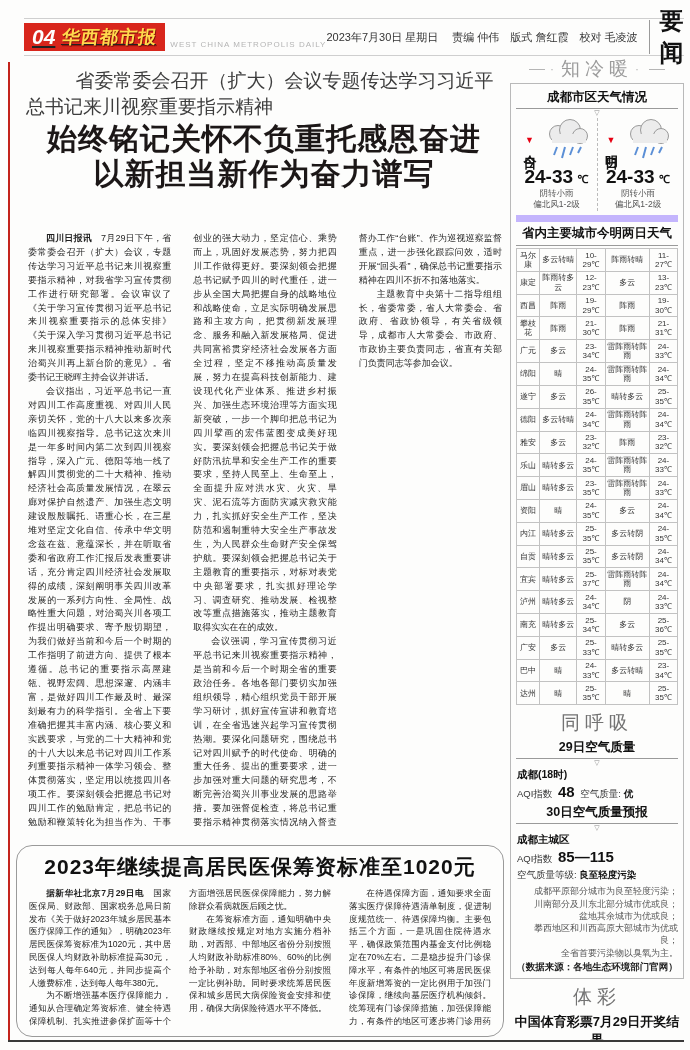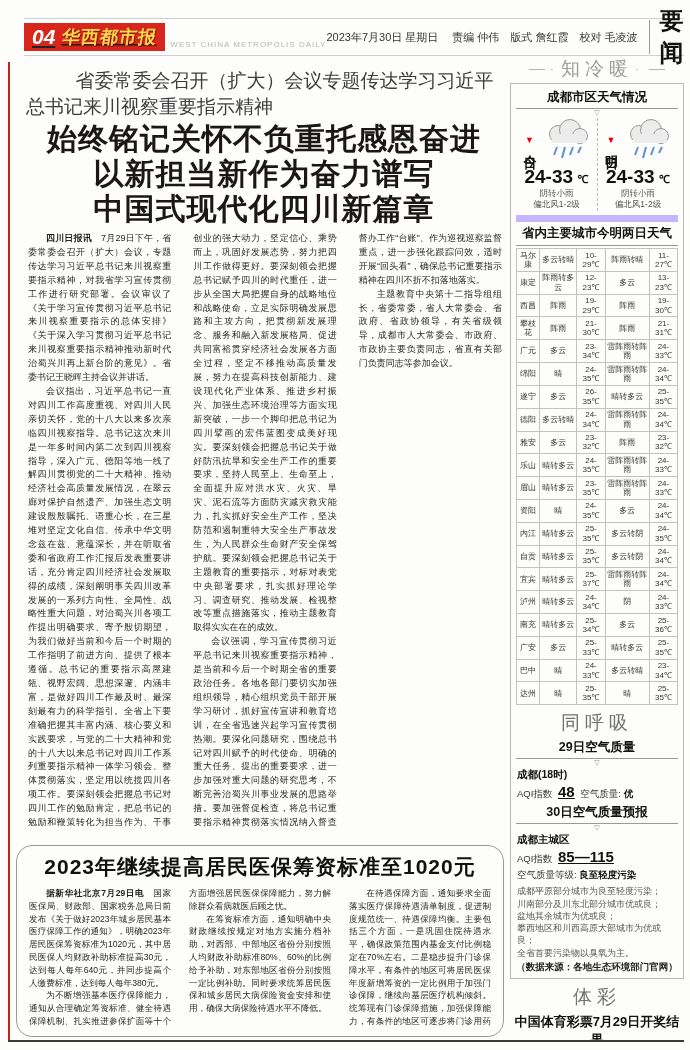--- a/index.html
+++ b/index.html
@@ -52,23 +52,23 @@
   .wtemp { font-weight:800; color:#111; margin-top:1px; }
   .wtemp .t { font-size:19px; }
   .wtemp .u { font-size:11px; }
   .wcond, .wwind { font-size:8.5px; color:#555; line-height:11px; }
   .cities-hdr { text-align:center; font-weight:800; font-size:12.5px; color:#111; border-top:7px solid #c4b5fd; border-bottom:1px solid #9a9a9a; padding:3px 0; margin-bottom:2px; }
   table.cities { width:100%; border-collapse:collapse; }
   table.cities td { border:1px solid #c2c2c2; font-size:8px; color:#333; text-align:center; padding:1.5px 0; line-height:9.4px; }
   .sb-title2 { text-align:center; color:#737373; font-size:19px; letter-spacing:5px; margin:5px 0 3px 0; }
   .aqi-city { font-weight:800; font-size:10.5px; color:#111; margin:2px 0 1px 1px; }
   .aqi-line { font-size:9.5px; color:#333; margin:0 0 3px 1px; }
-  .aqi-line .big { font-size:15px; font-weight:800; color:#111; margin:12px 3px;text-decoration:underline; }
+  .aqi-line .big { font-size:15px; font-weight:800; color:#111; margin:12px 3px; }
   .aqi-line .val { font-weight:800; color:#111; }
-  .notes { margin:1px 0 2px 1px; }
+  .notes { margin:1px 0 2px 1px;text-align:right; }
   .note { font-size:9px; color:#555; line-height:12.3px; }
   .source { font-weight:800; font-size:9.5px; color:#222; text-align:center; margin:2px 0 1px 0; }
 
   .lotto { margin-top:4px; }
   .lotto-hd { text-align:center; font-weight:800; font-size:13px; color:#111; margin:2px 0 3px 0; }
 
   
   .secondary-box { position:absolute; left:16px; top:845px; width:488px; height:192px;
                    border:1px solid #9a9a9a; border-radius:16px; padding:7px 12px 6px 12px; background:#fdfdfc; }
   .secondary-hd { text-align:center; font-size:21px; font-weight:800; color:#111; letter-spacing:1px; margin-bottom:6px; white-space:nowrap; }
@@ -96,21 +96,20 @@
     </div>
   </header>
 
   <div class="kicker">
     <div class="k1">省委常委会召开（扩大）会议专题传达学习习近平</div>
     <div class="k2">总书记来川视察重要指示精神</div>
   </div>
   <h1 class="headline">
     <div>始终铭记关怀不负重托感恩奋进</div>
     <div>以新担当新作为奋力谱写</div>
-    <div>中国式现代化四川新篇章</div>
   </h1>
   <div class="body-cols">
       <p class="art-p"><b>四川日报讯　</b>7月29日下午，省委常委会召开（扩大）会议，专题传达学习习近平总书记来川视察重要指示精神，对我省学习宣传贯彻工作进行研究部署。会议审议了《关于学习宣传贯彻习近平总书记来川视察重要指示的总体安排》《关于深入学习贯彻习近平总书记来川视察重要指示精神推动新时代治蜀兴川再上新台阶的意见》。省委书记王晓晖主持会议并讲话。</p>
       <p class="art-p">会议指出，习近平总书记一直对四川工作高度重视、对四川人民亲切关怀，党的十八大以来多次亲临四川视察指导。总书记这次来川是一年多时间内第二次到四川视察指导，深入广元、德阳等地一线了解四川贯彻党的二十大精神、推动经济社会高质量发展情况，在翠云廊对保护自然遗产、加强生态文明建设殷殷嘱托、语重心长，在三星堆对坚定文化自信、传承中华文明念兹在兹、意蕴深长，并在听取省委和省政府工作汇报后发表重要讲话，充分肯定四川经济社会发展取得的成绩，深刻阐明事关四川改革发展的一系列方向性、全局性、战略性重大问题，对治蜀兴川各项工作提出明确要求、寄予殷切期望，为我们做好当前和今后一个时期的工作指明了前进方向、提供了根本遵循。总书记的重要指示高屋建瓴、视野宏阔、思想深邃、内涵丰富，是做好四川工作最及时、最深刻最有力的科学指引。全省上下要准确把握其丰富内涵、核心要义和实践要求，与党的二十大精神和党的十八大以来总书记对四川工作系列重要指示精神一体学习领会、整体贯彻落实，坚定用以统揽四川各项工作。要深刻领会把握总书记对四川工作的勉励肯定，把总书记的勉励和鞭策转化为担当作为、干事创业的强大动力，坚定信心、乘势而上，巩固好发展态势，努力把四川工作做得更好。要深刻领会把握总书记赋予四川的时代重任，进一步从全国大局把握自身的战略地位和战略使命，立足实际明确发展思路和主攻方向，把贯彻新发展理念、服务和融入新发展格局、促进共同富裕贯穿经济社会发展各方面全过程，坚定不移推动高质量发展，努力在提高科技创新能力、建设现代化产业体系、推进乡村振兴、加强生态环境治理等方面实现新突破，一步一个脚印把总书记为四川擘画的宏伟蓝图变成美好现实。要深刻领会把握总书记关于做好防汛抗旱和安全生产工作的重要要求，坚持人民至上、生命至上，全面提升应对洪水灾、火灾、旱灾、泥石流等方面防灾减灾救灾能力，扎实抓好安全生产工作，坚决防范和遏制重特大安全生产事故发生，为人民群众生命财产安全保驾护航。要深刻领会把握总书记关于主题教育的重要指示，对标对表党中央部署要求，扎实抓好理论学习、调查研究、推动发展、检视整改等重点措施落实，推动主题教育取得实实在在的成效。</p>
       <p class="art-p">会议强调，学习宣传贯彻习近平总书记来川视察重要指示精神，是当前和今后一个时期全省的重要政治任务。各地各部门要切实加强组织领导，精心组织党员干部开展学习研讨，抓好宣传宣讲和教育培训，在全省迅速兴起学习宣传贯彻热潮。要深化问题研究，围绕总书记对四川赋予的时代使命、明确的重大任务、提出的重要要求，进一步加强对重大问题的研究思考，不断完善治蜀兴川事业发展的思路举措。要加强督促检查，将总书记重要指示精神贯彻落实情况纳入督查督办工作“台账”、作为巡视巡察监督重点，进一步强化跟踪问效，适时开展“回头看”，确保总书记重要指示精神在四川不折不扣落地落实。</p>
       <p class="art-p">主题教育中央第十二指导组组长，省委常委，省人大常委会、省政府、省政协领导，有关省级领导，成都市人大常委会、市政府、市政协主要负责同志，省直有关部门负责同志等参加会议。</p>
     </div>
 
   <aside class="sidebar">
     <div class="sb-title">

